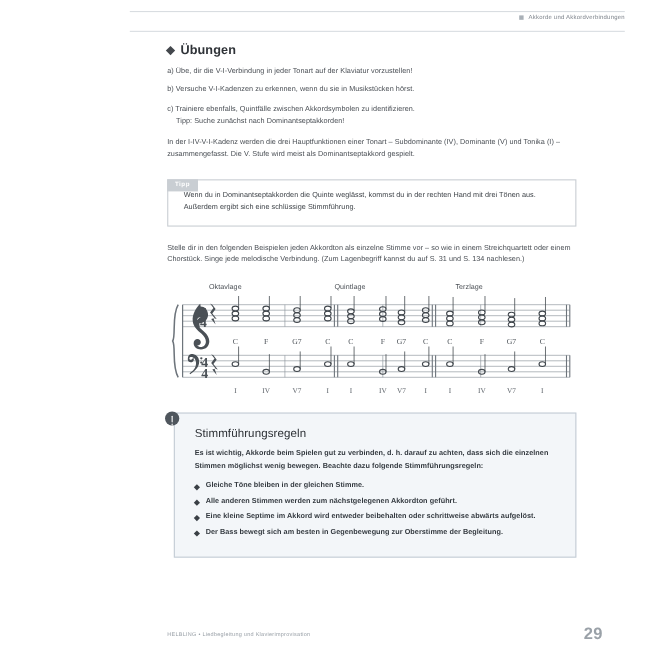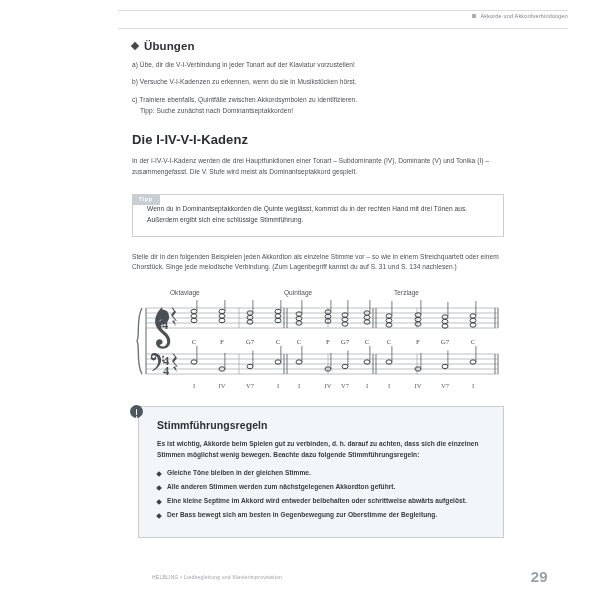--- a/index.html
+++ b/index.html
@@ -24,21 +24,21 @@
     position:absolute;left:118px;right:32px;top:18px;height:1px;background:#d9dde1;
   }
   .runhead .rh-inner{
     position:absolute;right:32px;top:3px;
     display:flex;align-items:center;gap:4px;
     font-size:5.4px;letter-spacing:.22px;color:#7b8189;
   }
   .rh-square{width:4px;height:4px;background:#a9b0b7;display:inline-block;}
 
   
-  .col{position:absolute;left:132px;top:0;width:372px;}
+  .col{position:absolute;left:152px;top:0;width:372px;}
 
   
   .ex-head{
     display:flex;align-items:center;gap:6px;
     margin-top:40px;
   }
   .diamond{
     width:6px;height:6px;background:#44484d;transform:rotate(45deg);
     display:inline-block;flex:none;
   }
@@ -103,21 +103,21 @@
   .bang i::after{
     content:"";position:absolute;left:0;bottom:-3px;width:1.6px;height:1.6px;
     background:#fff;border-radius:50%;
   }
   .regelbox{
     border:1px solid #c4ccd4;background:#f3f6f9;
     margin-left:6px;margin-top:6px;
     padding:12px 16px 13px 18px;
   }
   .regel-h{
-    font-size:10.5px;font-weight:700;color:#2b2f34;letter-spacing:.08px;
+    font-size:10.5px;font-weight:400;color:#2b2f34;letter-spacing:.08px;
     margin-bottom:8px;
   }
   .regel-p{
     font-size:6.6px;line-height:1.62;color:#343a40;letter-spacing:.04px;
     margin:0 0 8px 0;font-weight:600;
   }
   .regel-ul{margin:0;padding:0;list-style:none;}
   .regel-ul li{
     position:relative;padding-left:10px;
     font-size:6.6px;line-height:1.58;color:#343a40;letter-spacing:.04px;
@@ -165,21 +165,20 @@
       </div>
       <div class="ex-item">
         <span>b) Versuche V-I-Kadenzen zu erkennen, wenn du sie in Musikstücken hörst.</span>
       </div>
       <div class="ex-item">
         <span>c) Trainiere ebenfalls, Quintfälle zwischen Akkordsymbolen zu identifizieren.</span>
         <span class="ex-sub">Tipp: Suche zunächst nach Dominantseptakkorden!</span>
       </div>
     </div>
 
-    <div class="sec-h2">Die I-IV-V-I-Kadenz</div>
     <div class="body-p">In der I-IV-V-I-Kadenz werden die drei Hauptfunktionen einer Tonart – Subdominante (IV), Dominante (V) und Tonika (I) – zusammengefasst. Die V. Stufe wird meist als Dominantseptakkord gespielt.</div>
 
     <div class="tipbox-wrap">
       <div class="tip-tab">Tipp</div>
       <div class="tipbox">
         <p>Wenn du in Dominantseptakkorden die Quinte weglässt, kommst du in der rechten Hand mit drei Tönen aus. Außerdem ergibt sich eine schlüssige Stimmführung.</p>
       </div>
     </div>
 
     <div class="body-p" style="margin-top:15px">Stelle dir in den folgenden Beispielen jeden Akkordton als einzelne Stimme vor – so wie in einem Streichquartett oder einem Chorstück. Singe jede melodische Verbindung. (Zum Lagenbegriff kannst du auf S. 31 und S. 134 nachlesen.)</div>

